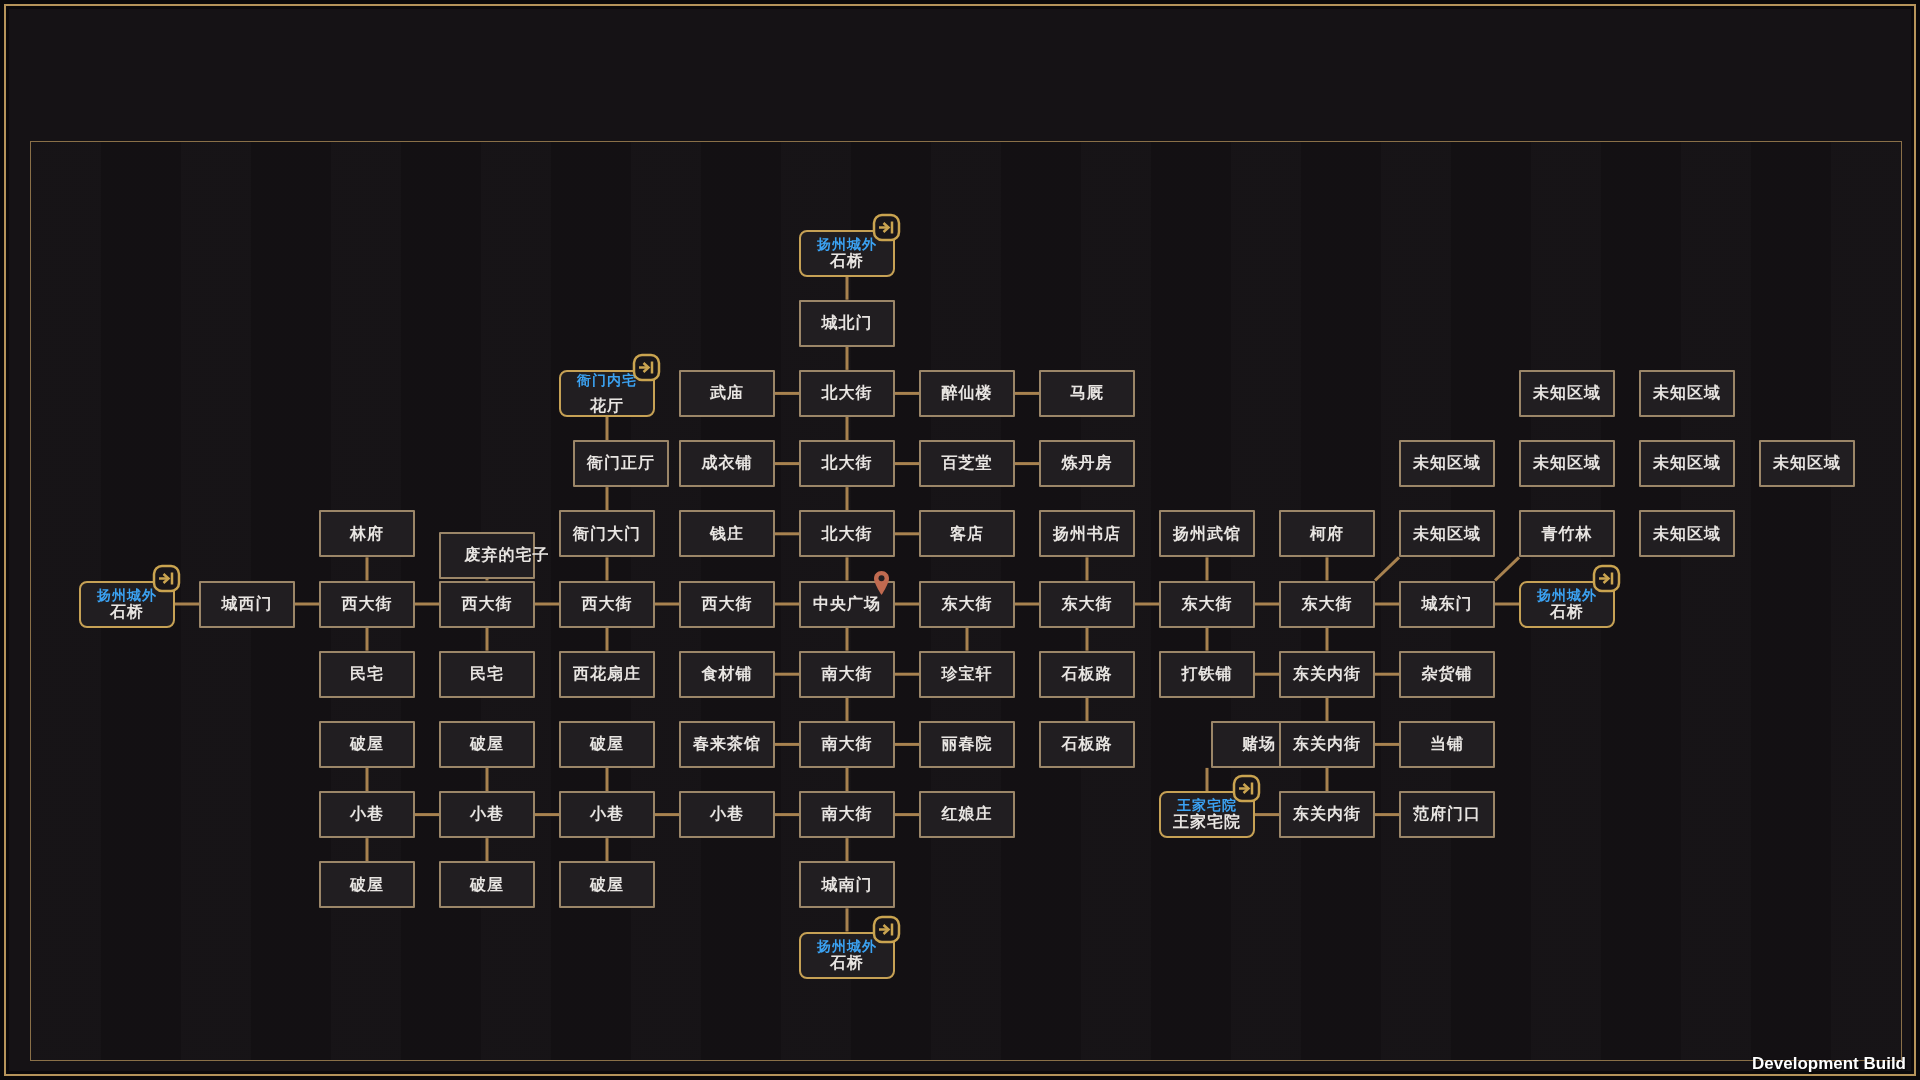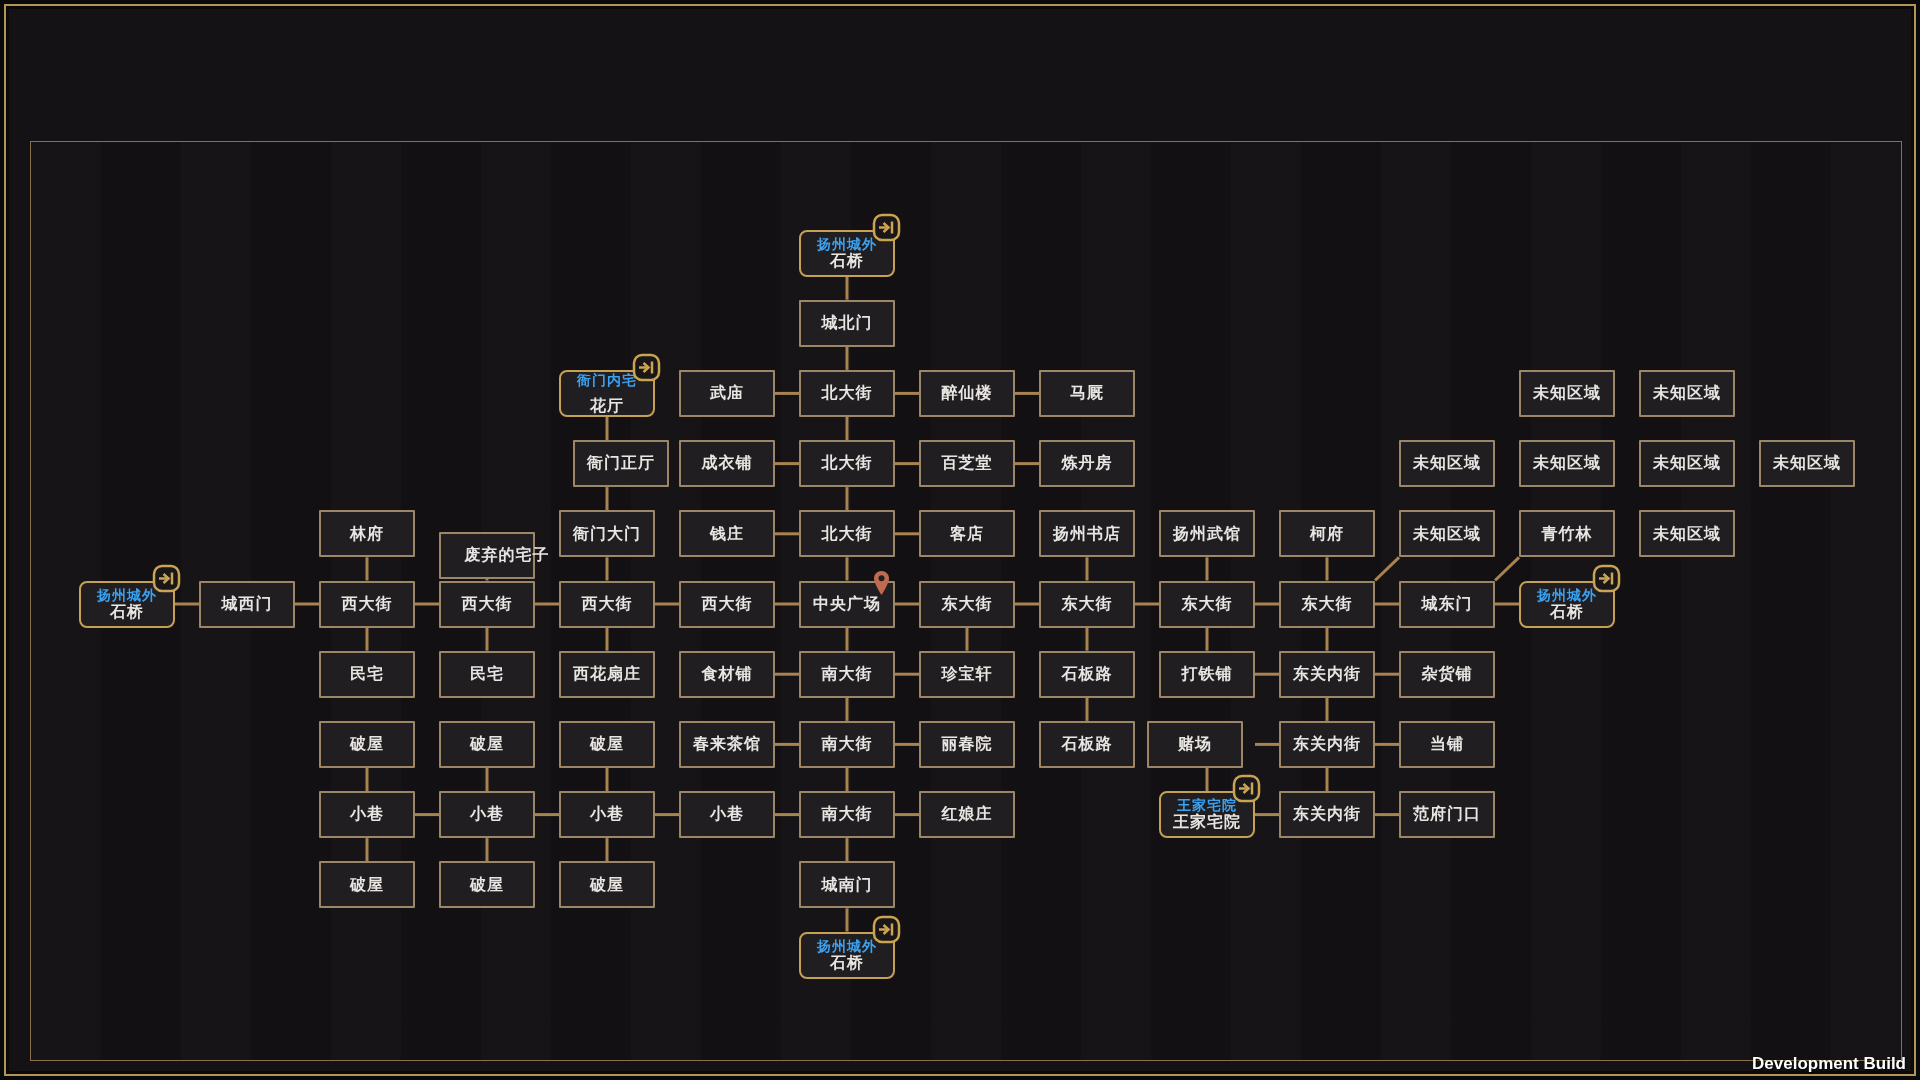--- a/index.html
+++ b/index.html
@@ -334,21 +334,21 @@
         </div>
         <div class="node" style="left: 768px; top: 578.9px;">
           <div class="nm t-white">南大街</div>
         </div>
         <div class="node" style="left: 888px; top: 578.9px;">
           <div class="nm t-white">丽春院</div>
         </div>
         <div class="node" style="left: 1008px; top: 578.9px;">
           <div class="nm t-white">石板路</div>
         </div>
-        <div class="node" style="left: 1116px; top: 578.9px;">
+        <div class="node" style="left: 1180px; top: 578.9px;">
           <div class="nm t-white">赌场</div>
         </div>
         <div class="node" style="left: 1248px; top: 578.9px;">
           <div class="nm t-white">东关内街</div>
         </div>
         <div class="node" style="left: 1368px; top: 578.9px;">
           <div class="nm t-teal">当铺</div>
         </div>
         <div class="node" style="left: 288px; top: 649.1px;">
           <div class="nm t-white">小巷</div>

